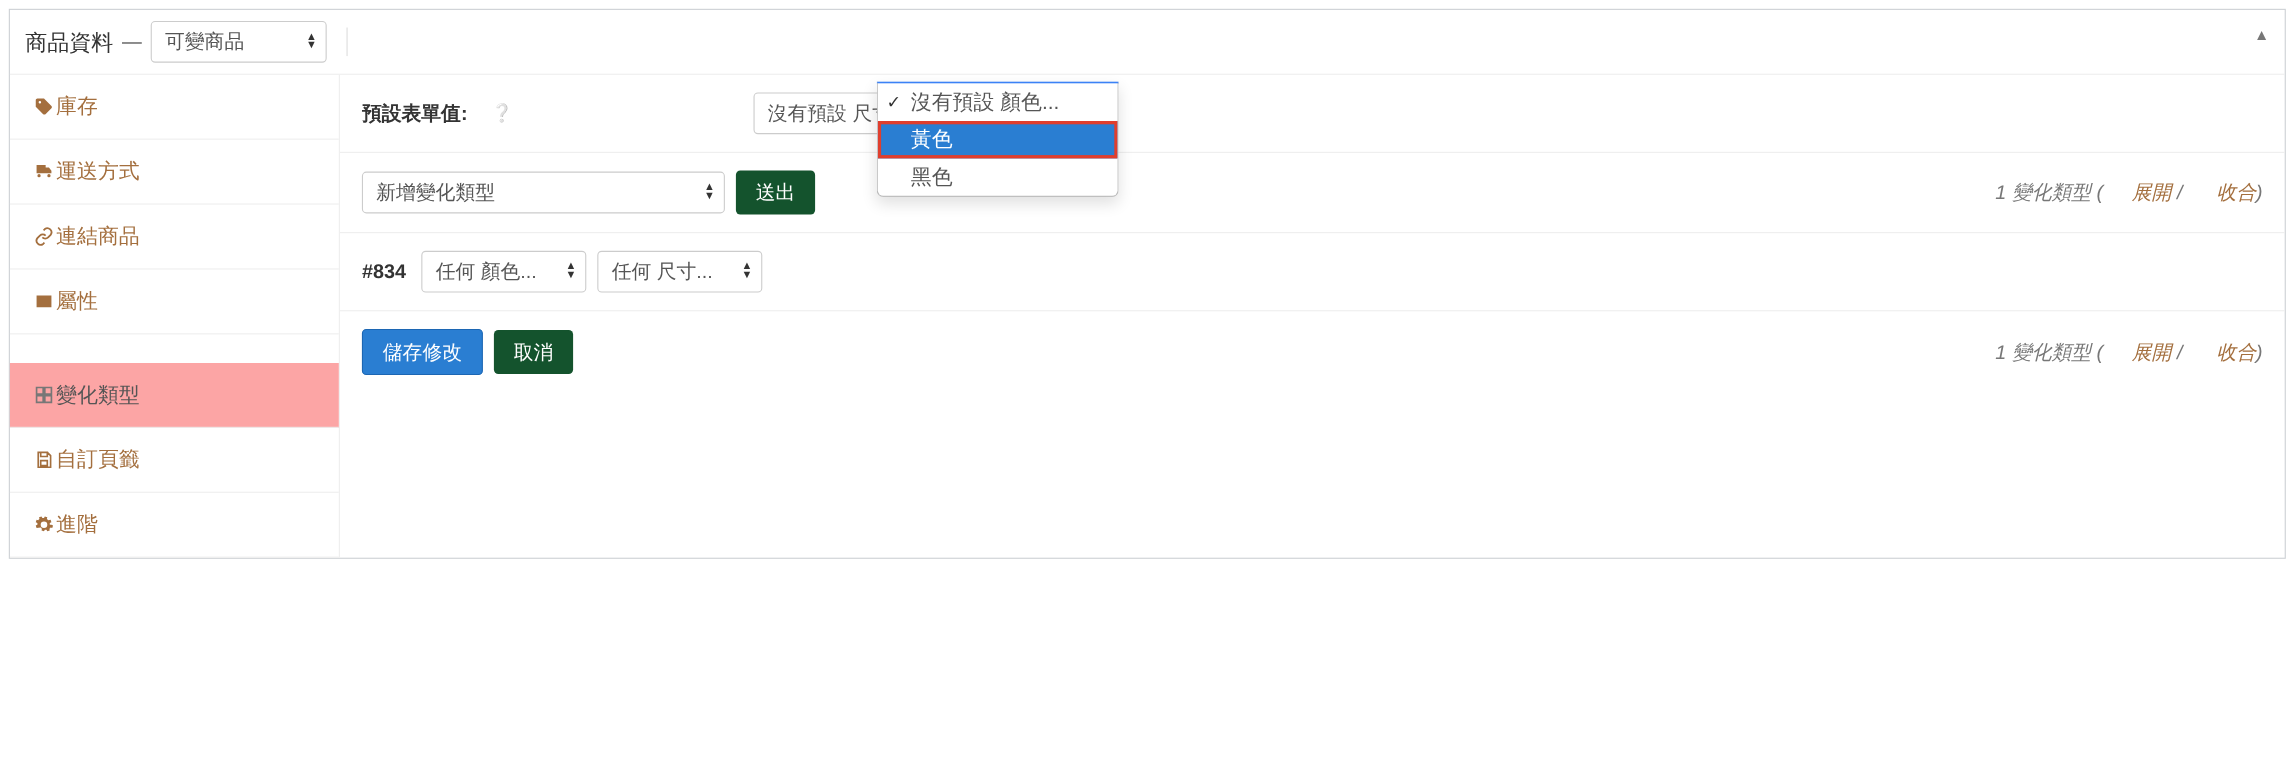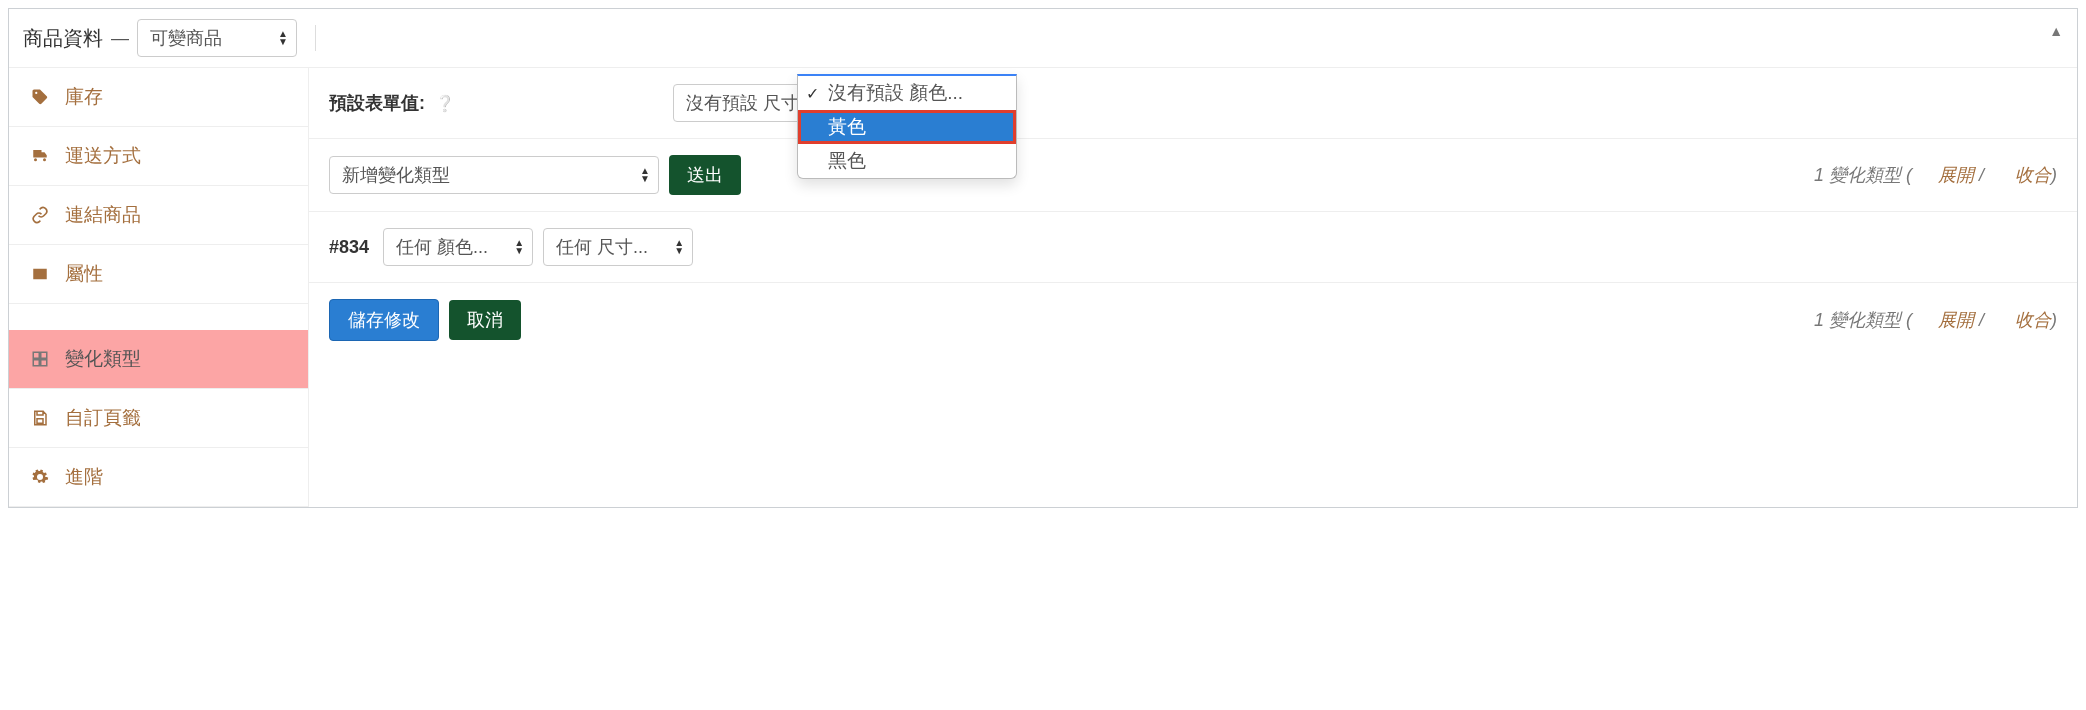--- a/index.html
+++ b/index.html
@@ -6,27 +6,27 @@
 body { font-family: -apple-system, "Helvetica Neue", Arial, "PingFang TC", "Microsoft JhengHei", sans-serif; font-size: 18px; color: #555; background: #fff; padding: 8px; }
 .panel { border: 1px solid #ccd0d4; background: #fff; position: relative; }
 .panel-header { display: flex; align-items: center; padding: 10px 14px; border-bottom: 1px solid #eee; }
 .panel-title { font-size: 20px; color: #333; }
 .dash { margin: 0 8px; color: #555; }
 .type-select { position: relative; border: 1px solid #ccc; border-radius: 4px; padding: 6px 30px 6px 12px; background: #fff; font-size: 18px; min-width: 160px; }
 .vdivider { width: 1px; height: 26px; background: #ddd; margin-left: 18px; }
 .collapse-arrow { position: absolute; right: 14px; top: 14px; color: #777; font-size: 14px; cursor: pointer; }
 .panel-body { display: flex; }
 .sidebar { width: 300px; border-right: 1px solid #eee; }
-.tab { display: flex; align-items: center; gap: 14px; padding: 16px 22px; border-bottom: 1px solid #eee; color: #a46f3e; cursor: pointer; font-size: 19px; }
+.tab { display: flex; align-items: center; padding: 16px 22px; border-bottom: 1px solid #eee; color: #a46f3e; cursor: pointer; font-size: 19px; }
 .tab.active { background: #fca5a5; color: #555; margin-top: 26px; }
 .tab .icon { width: 20px; display: inline-flex; color: #a46f3e; }
 .tab.active .icon { color: #777; }
 .content { flex: 1; position: relative; padding: 0; }
 .row { display: flex; align-items: center; padding: 16px 20px; border-bottom: 1px solid #eee; }
-.label { font-weight: 600; color: #333; font-size: 18px; margin-right: 10px; }
+.label { font-weight: 600; color: #333; font-size: 18px; margin-right: 22px; }
 .help-icon { color: #888; font-size: 16px; margin-right: 8px; }
 .select-like { border: 1px solid #ccc; border-radius: 4px; padding: 6px 28px 6px 12px; background: #fff; font-size: 18px; position: relative; min-width: 180px; margin-right: 10px; }
 .updown { position: absolute; right: 8px; top: 50%; transform: translateY(-50%); font-size: 10px; line-height: 8px; color: #333; }
 .btn { border: none; border-radius: 4px; padding: 8px 18px; font-size: 18px; cursor: pointer; color: #fff; }
 .btn-orange { background: #14532d; }
 .btn-blue { background: #2a7ed2; border: 1px solid #1c66b3; }
 .right-meta { margin-left: auto; font-style: italic; color: #777; font-size: 18px; }
 .right-meta .count { color: #777; }
 .right-meta .link { color: #a46f3e; font-style: italic; cursor: pointer; margin-left: 26px; }
 .variation-id { font-weight: 700; color: #333; margin-right: 14px; }

